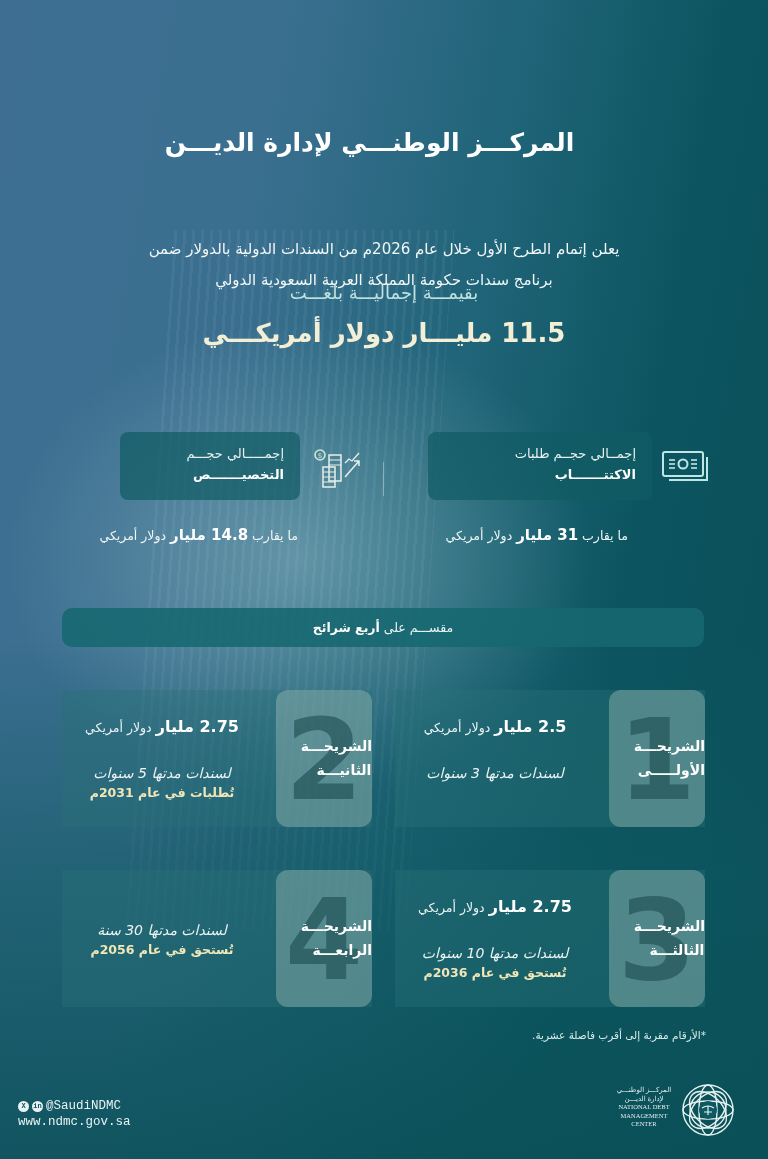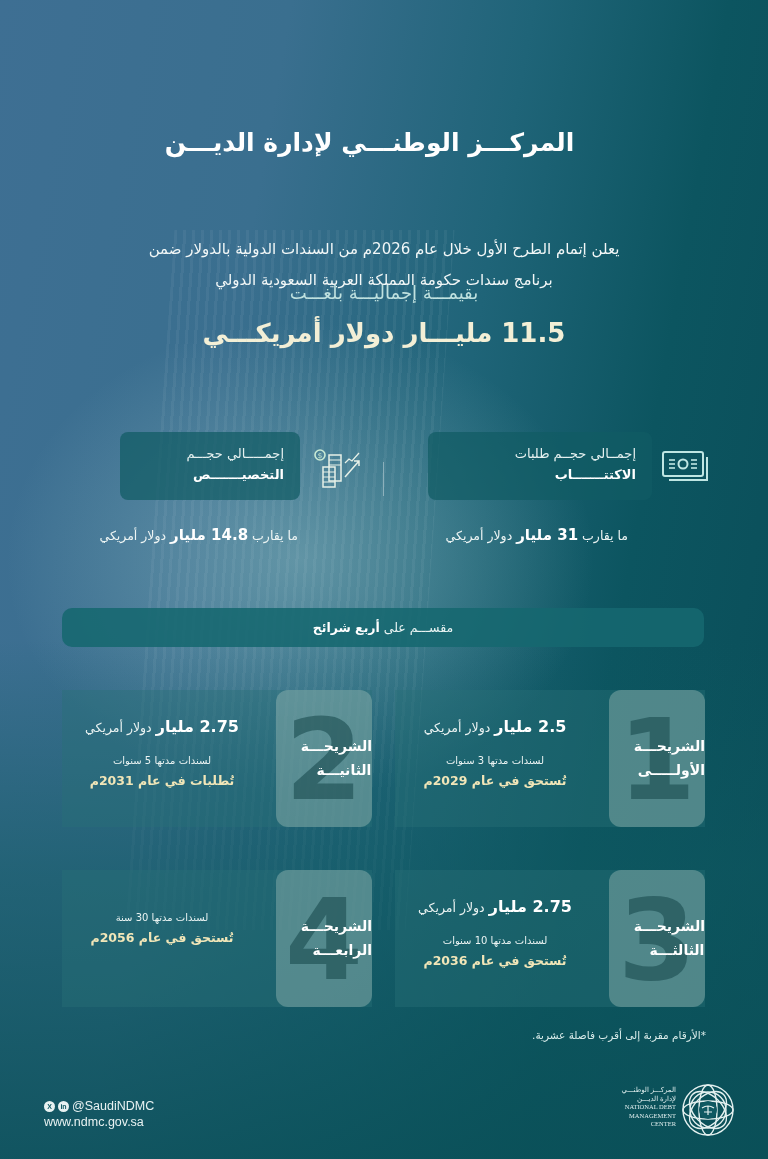--- a/index.html
+++ b/index.html
@@ -72,40 +72,40 @@
   }
   .t-name {
     position: absolute; left: 0; top: 44px; width: 96px; text-align: center;
     font-size: 14px; font-weight: bold; color: #ffffff; line-height: 24px; direction: rtl; padding-left: 40px;
   }
   .t-info {
     position: absolute; left: 0; top: 26px; width: 200px; text-align: center; direction: rtl;
   }
   .t-amount { font-size: 12.5px; color: #eaf3f2; line-height: 22px; }
   .t-amount b { font-size: 16px; color: #ffffff; }
-  .t-tenor { font-size: 10px; color: #eaf3f2; margin-top: 12px; line-height: 20px; }
+  .t-tenor { font-size: 14px; color: #eaf3f2; margin-top: 24px; line-height: 20px; font-style: italic; }
   .t-mature { font-size: 12.5px; font-weight: bold; color: #f1e6b8; line-height: 20px; }
   .note {
     position: absolute; top: 1029px; left: 480px; width: 226px; text-align: right;
     font-size: 10.5px; color: #d9ecea; direction: rtl;
   }
   .social {
-    position: absolute; left: 44px; top: 1098px; font-size: 12.5px; color: #e8f2f2;
-    font-family: Liberation Sans, sans-serif;
+    position: absolute; left: 18px; top: 1098px; font-size: 12.5px; color: #e8f2f2;
+    font-family: Liberation Mono, monospace;
   }
   .social .row { display: flex; align-items: center; gap: 3px; height: 16px; }
   .sicon {
     display: inline-block; width: 11px; height: 11px; border-radius: 50%; background: #e8f2f2;
     color: #0d5660; font-size: 7px; line-height: 11px; text-align: center; font-weight: bold;
   }
   .logo {
     position: absolute; left: 612px; top: 1082px; width: 126px; height: 60px;
   }
   .logo-text {
-    position: absolute; left: 0; top: 4px; width: 64px; text-align: right;
+    position: absolute; left: 0; top: 4px; width: 64px; text-align: center;
     font-family: "Liberation Serif", serif; font-size: 6.5px; line-height: 8.5px; color: #dfeeee;
   }
   .logo-text .ar { direction: rtl; font-size: 7px; }
   .logo-mark { position: absolute; left: 68px; top: 0; width: 56px; height: 56px; }
 </style>
 </head>
 <body>
 
 <div class="building"></div>
 <div class="bg-lower"></div>
@@ -177,21 +177,20 @@
   <div class="t-num-box">
     <div class="t-num-bg">1</div>
     <div class="t-name">
       <div>الشريحـــة</div>
       <div>الأولـــــى</div>
     </div>
   </div>
   <div class="t-info">
     <div class="t-amount"><b>2.5 مليار</b> <span>دولار أمريكي</span></div>
     <div class="t-tenor">لسندات مدتها 3 سنوات</div>
-    <div class="t-mature">تُستحق في عام 2029م</div>
   </div>
 </div>
 
 <div class="tranche" style="left:62px; top:690px;">
   <div class="t-num-box" style="right:0;">
     <div class="t-num-bg">2</div>
     <div class="t-name">
       <div>الشريحـــة</div>
       <div>الثانيـــة</div>
     </div>

